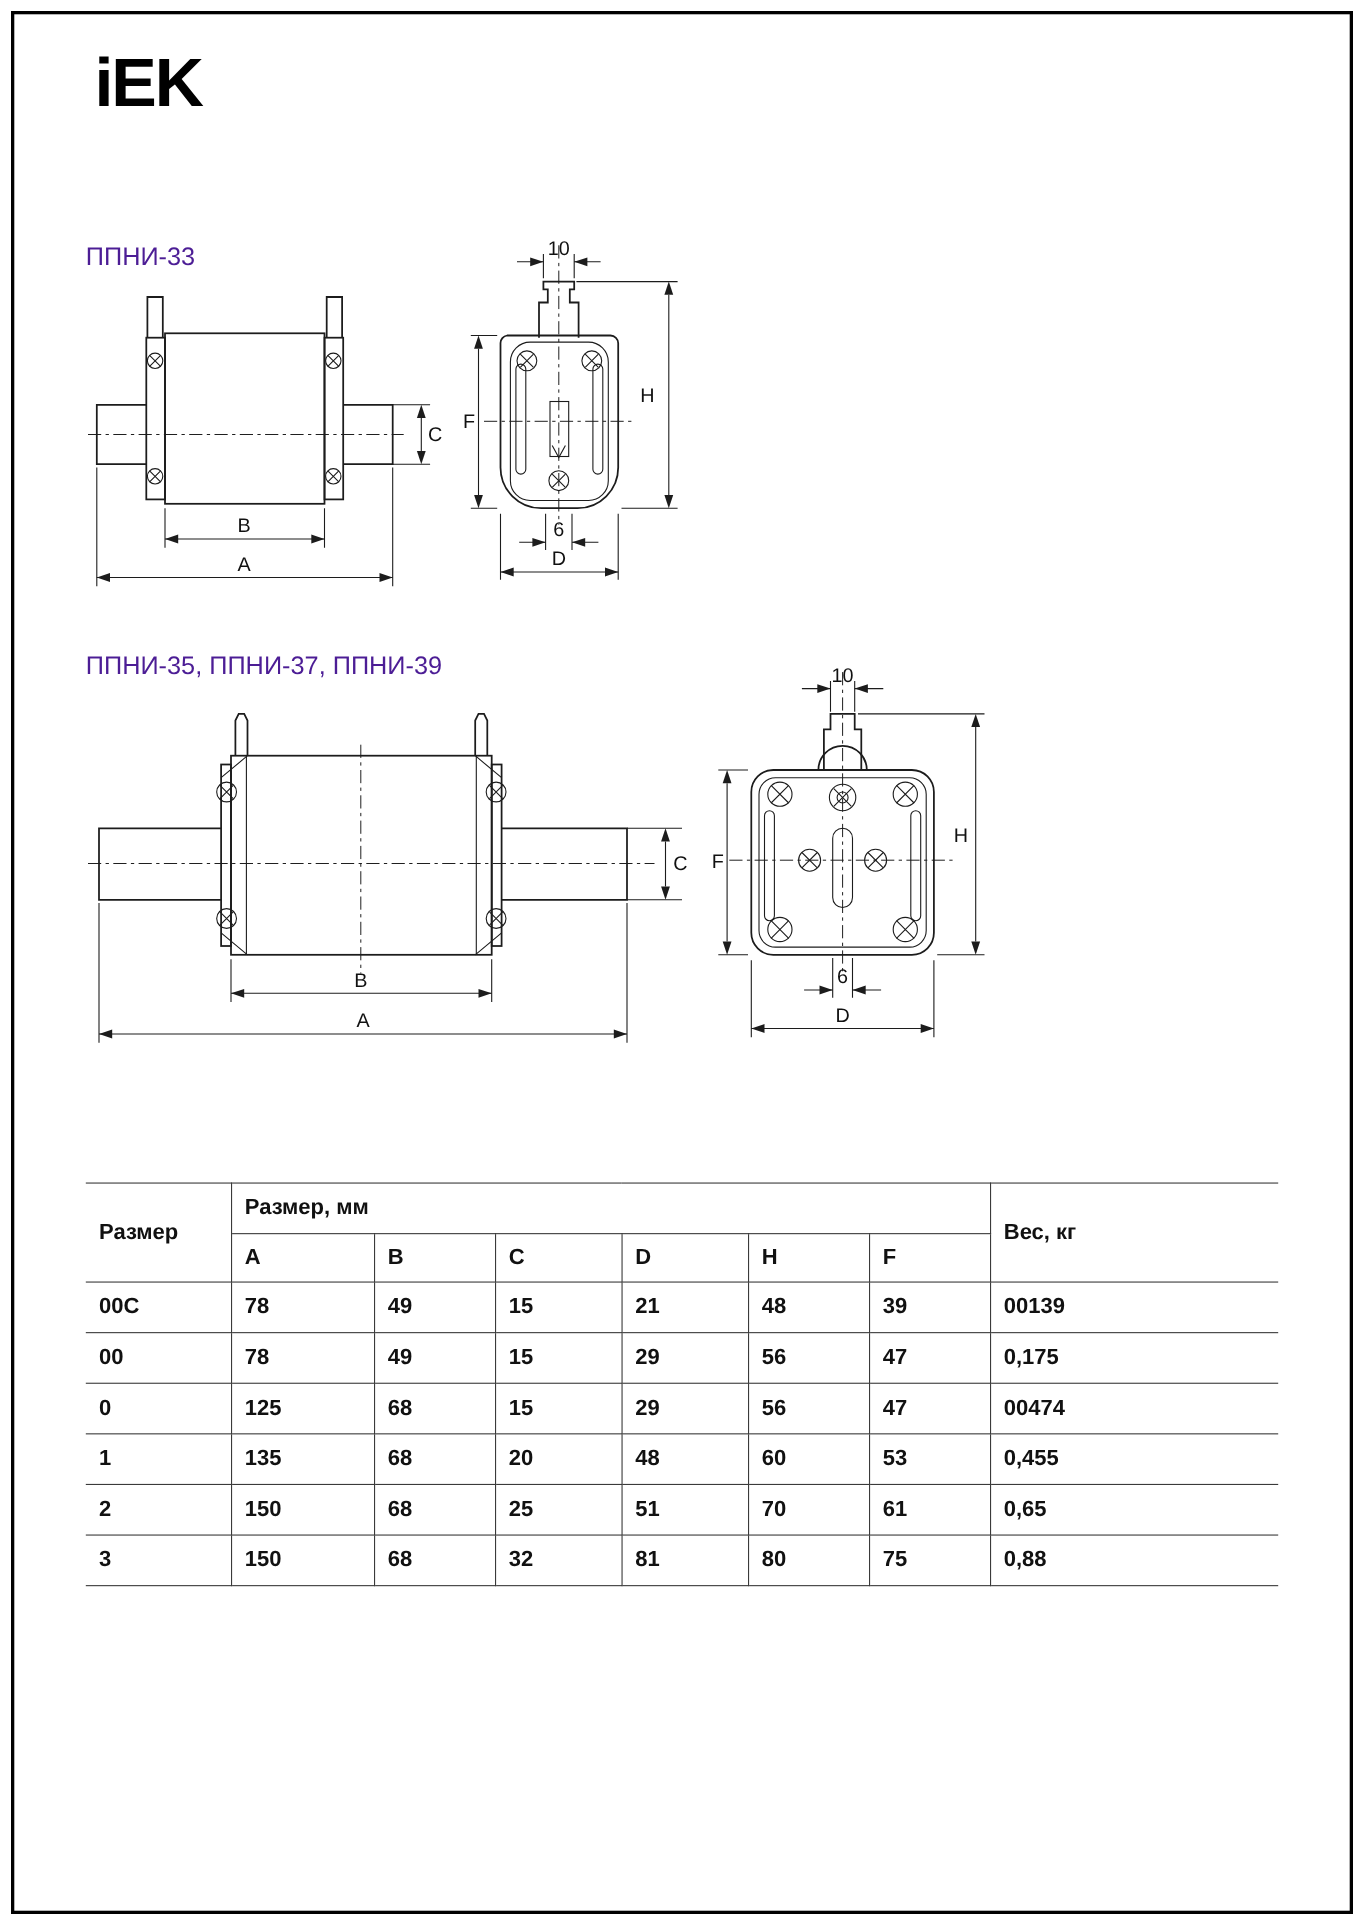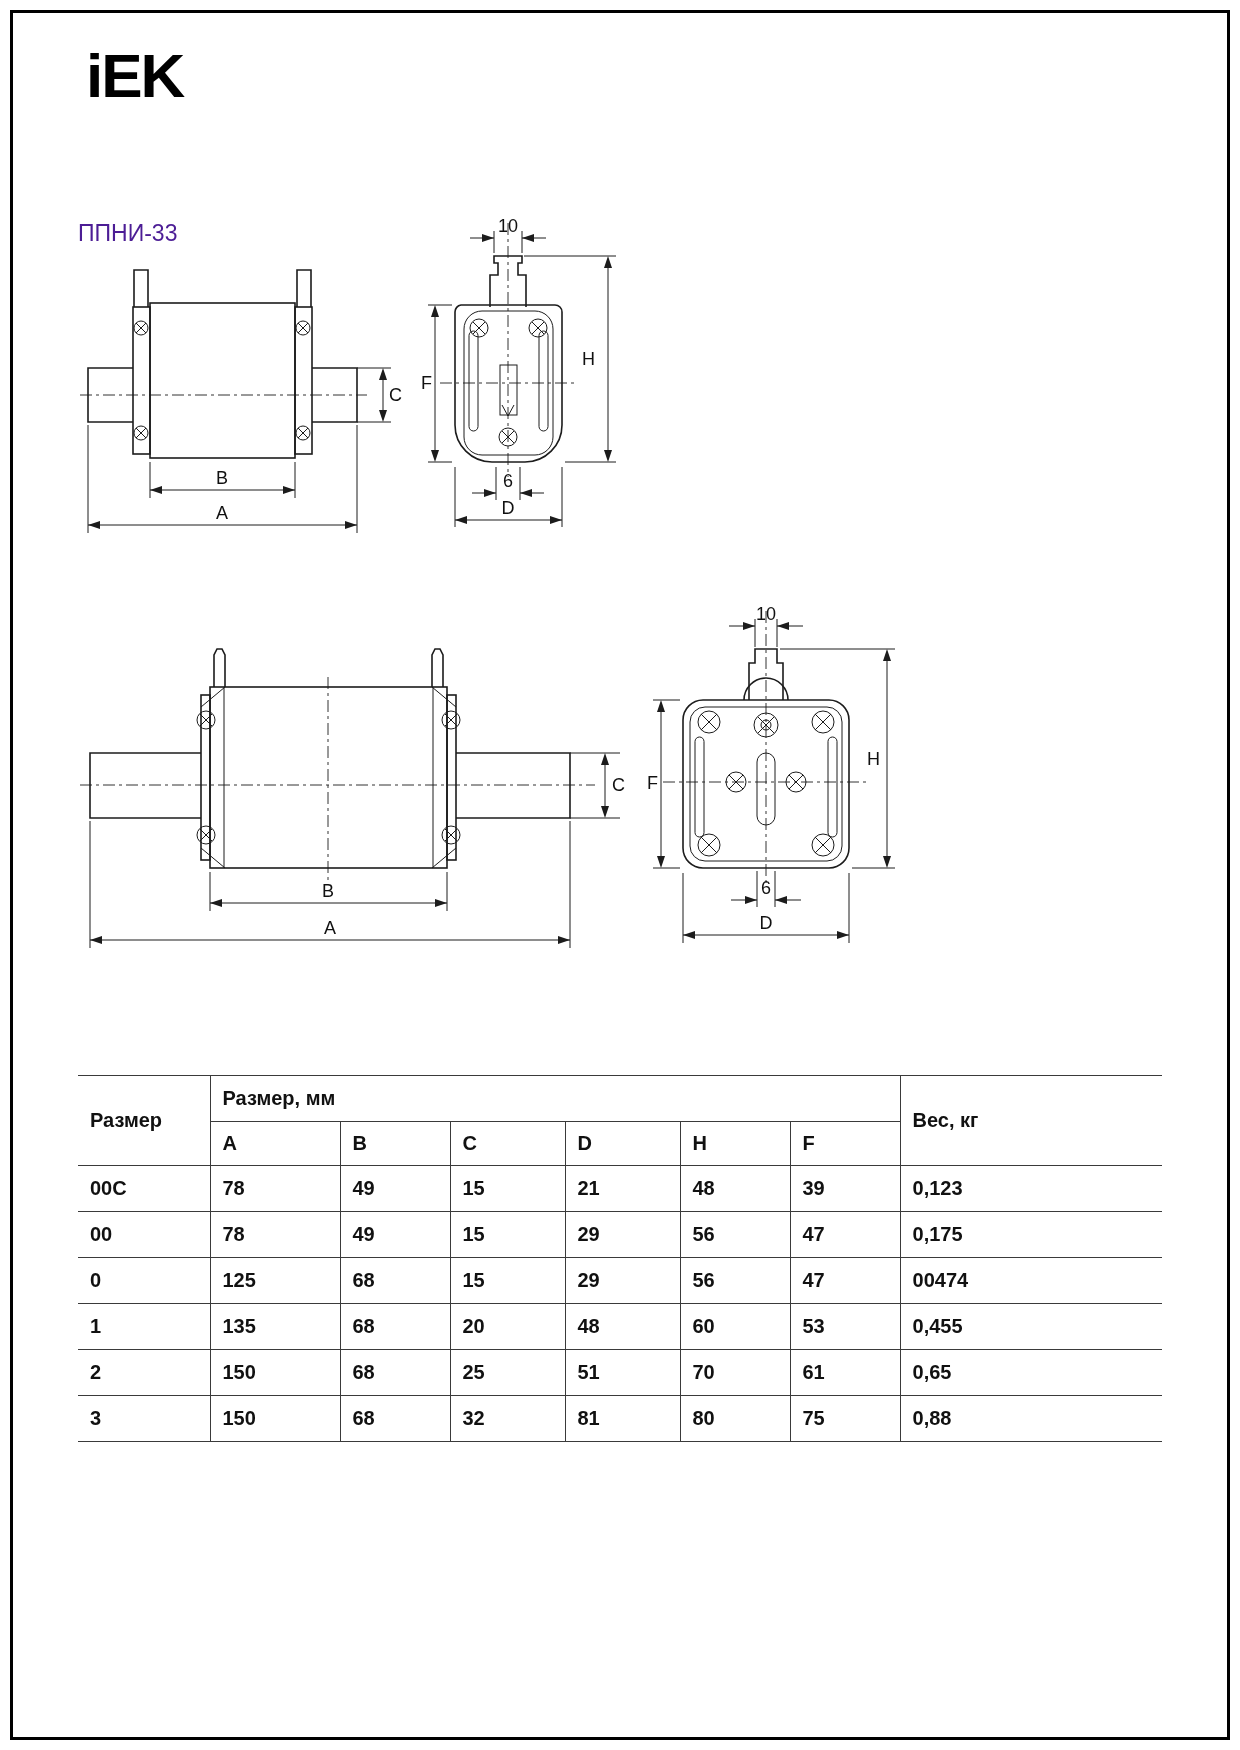--- a/index.html
+++ b/index.html
@@ -119,20 +119,21 @@
     <path class="arr" d="M100,278 L112,274 L112,282 z"></path>
     <text class="dt dtm" x="88" y="272">6</text>
 
     <path class="thin" d="M35,252 V312 M142,252 V312"></path>
     <path class="thin" d="M35,305 H142"></path>
     <path class="arr" d="M35,305 L47,301 L47,309 z"></path>
     <path class="arr" d="M142,305 L130,301 L130,309 z"></path>
     <text class="dt dtm" x="88" y="299">D</text>
   </svg>
 
+  <div class="sec-title t2">ППНИ-35, ППНИ-37, ППНИ-39</div>
 
   <svg class="drw" style="left:75px;top:635px;" width="560" height="330" viewBox="0 0 560 330">
     <path class="cl" d="M5,150 H520"></path>
     <path class="cl" d="M253,42 V250"></path>
     <rect class="obj" x="135" y="52" width="237" height="181"></rect>
     <path class="thin" d="M149,52 V233 M358,52 V233"></path>
     <rect class="obj" x="126" y="60" width="9" height="165"></rect>
     <rect class="obj" x="372" y="60" width="9" height="165"></rect>
     <path class="obj" d="M139,52 V20 L142,14 H147 L150,20 V52"></path>
     <path class="obj" d="M357,52 V20 L360,14 H365 L368,20 V52"></path>
@@ -254,21 +255,21 @@
       </thead>
       <tbody>
         <tr>
           <td>00C</td>
           <td>78</td>
           <td>49</td>
           <td>15</td>
           <td>21</td>
           <td>48</td>
           <td>39</td>
-          <td>0,123</td>
+          <td>00139</td>
         </tr>
         <tr>
           <td>00</td>
           <td>78</td>
           <td>49</td>
           <td>15</td>
           <td>29</td>
           <td>56</td>
           <td>47</td>
           <td>0,175</td>

